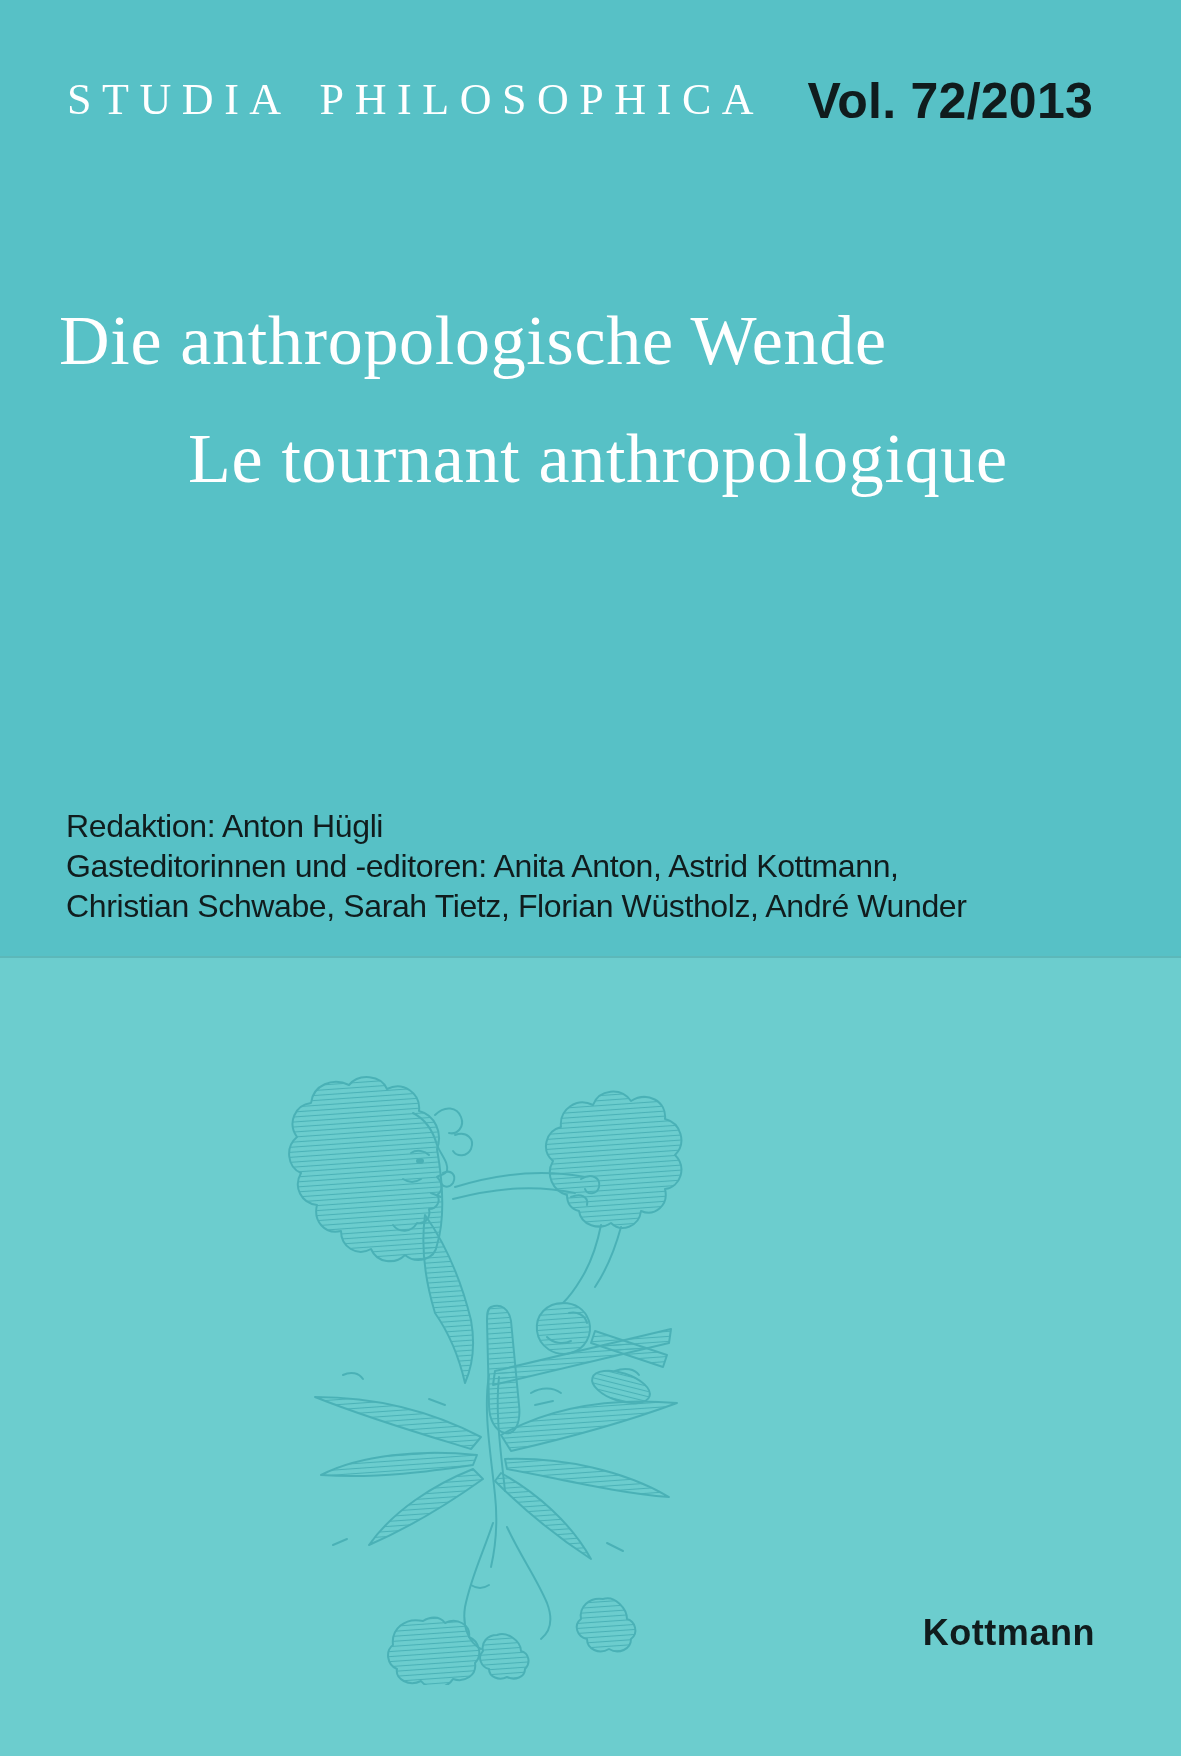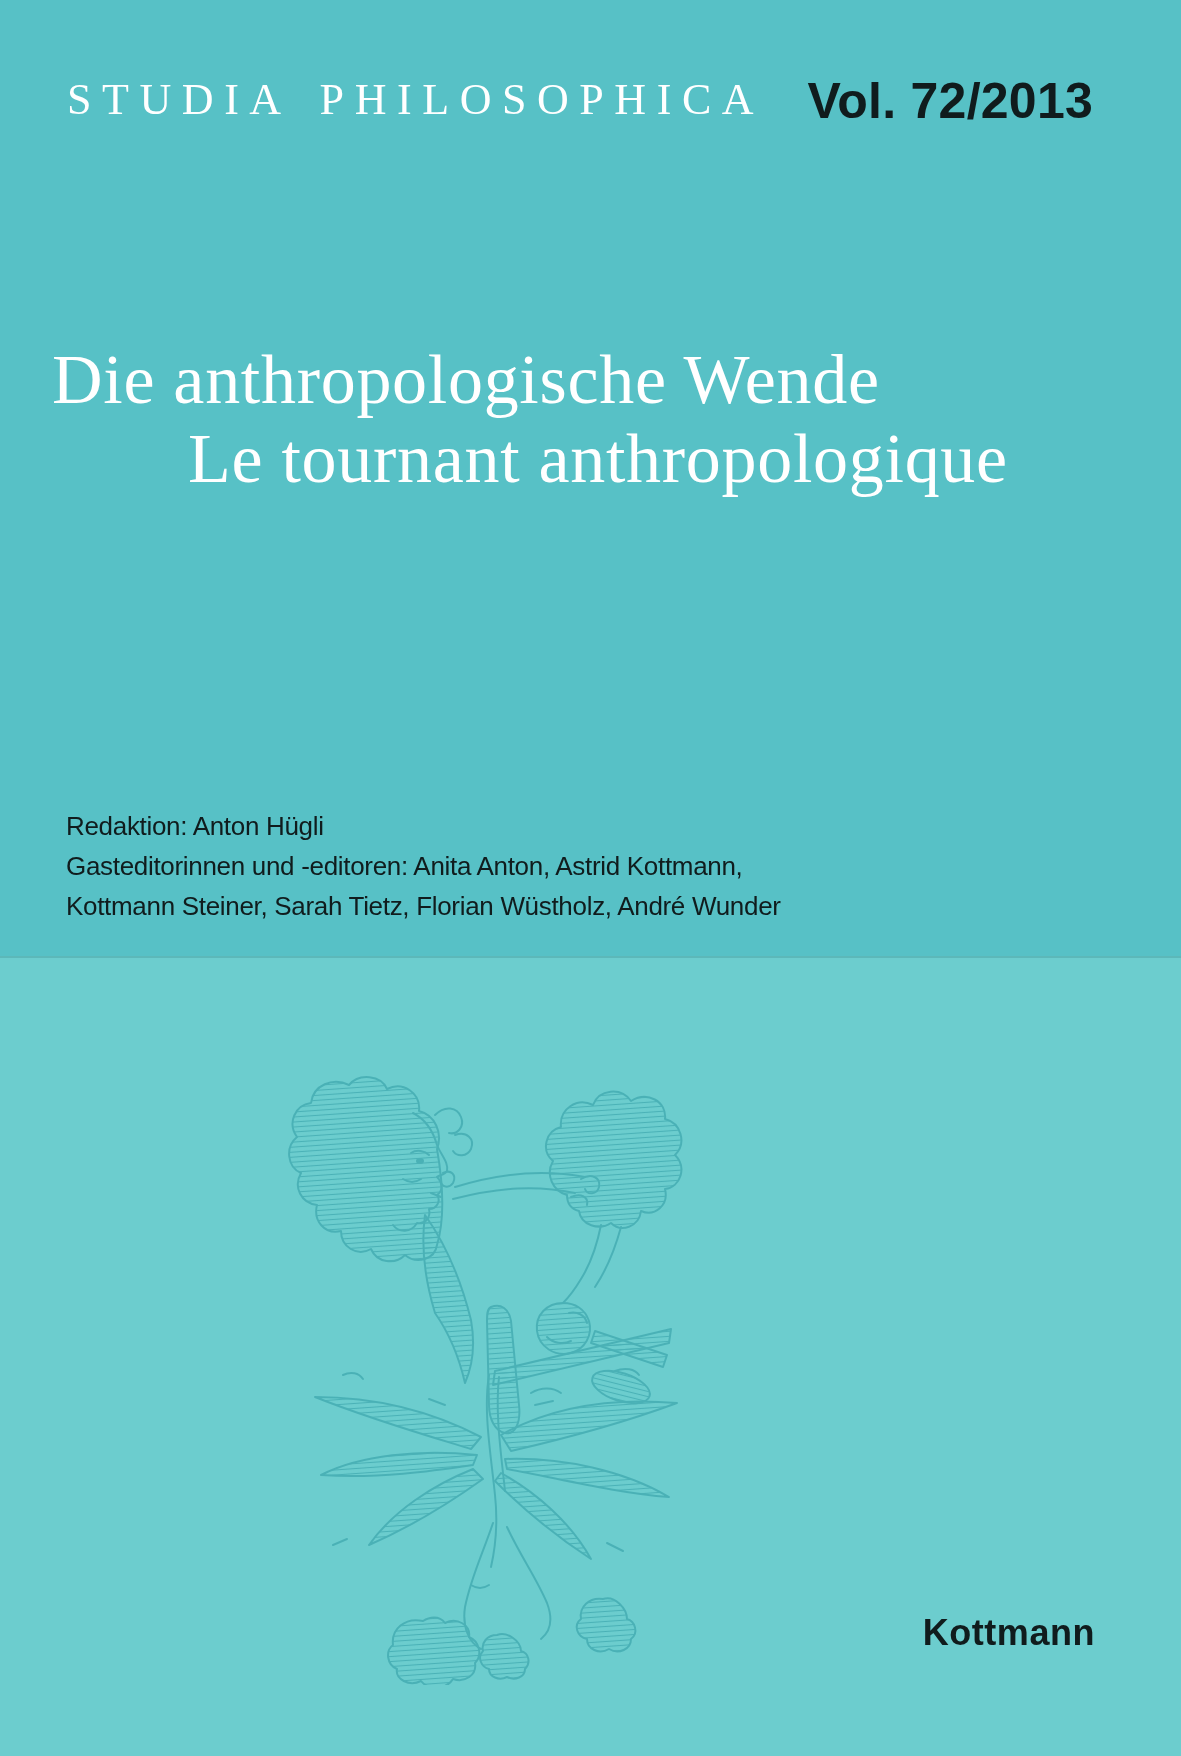--- a/index.html
+++ b/index.html
@@ -21,25 +21,25 @@
   .volume{
     position:absolute;right:88px;top:72px;
     font-family:"Liberation Sans",sans-serif;font-size:50px;font-weight:700;
     color:#101c1d;white-space:nowrap;letter-spacing:0.005em;
   }
   .title-line{
     position:absolute;
     font-family:"Liberation Serif",serif;font-weight:400;color:#ffffff;
     font-size:70px;line-height:1;letter-spacing:0.01em;white-space:nowrap;
   }
-  .title-line.l1{left:52px;top:306px;margin-top:39px;}
+  .title-line.l1{left:59px;top:306px;}
   .title-line.l2{left:188px;top:424px;}
   .editors{
     position:absolute;left:66px;top:806px;
-    font-family:"Liberation Sans",sans-serif;font-size:26px;line-height:40px;
+    font-family:"Liberation Sans",sans-serif;font-size:32px;line-height:40px;
     color:#101c1d;letter-spacing:-0.012em;white-space:nowrap;
   }
   .publisher{
     position:absolute;right:86px;top:1612px;
     font-family:"Liberation Sans",sans-serif;font-size:36px;font-weight:700;
     color:#101c1d;letter-spacing:0.015em;
   }
   .watermark{position:absolute;left:285px;top:1075px;width:430px;height:610px;}
 </style>
 </head>
@@ -53,21 +53,21 @@
   <div class="series-title">STUDIA PHILOSOPHICA</div>
 
   <div class="volume">Vol. 72/2013</div>
 
   <div class="title-line l1">Die anthropologische Wende</div>
   <div class="title-line l2">Le tournant anthropologique</div>
 
   <div class="editors">
     <div>Redaktion: Anton Hügli</div>
     <div>Gasteditorinnen und -editoren: Anita Anton, Astrid Kottmann,</div>
-    <div>Kottmann Steiner, Sarah Tietz, Florian Wüstholz, André Wunder</div>
+    <div>Christian Schwabe, Sarah Tietz, Florian Wüstholz, André Wunder</div>
   </div>
 
   <svg class="watermark" viewBox="0 0 430 610" width="430" height="610" aria-hidden="true">
     <defs>
       <pattern id="hatch" width="7" height="5" patternUnits="userSpaceOnUse" patternTransform="rotate(-4)">
         <line x1="0" y1="2.5" x2="7" y2="2.5" stroke="#2a97a0" stroke-width="1.1"></line>
       </pattern>
     </defs>
     <g opacity="0.5" stroke="#2a97a0" stroke-width="2" fill="none" stroke-linecap="round" stroke-linejoin="round">
 

